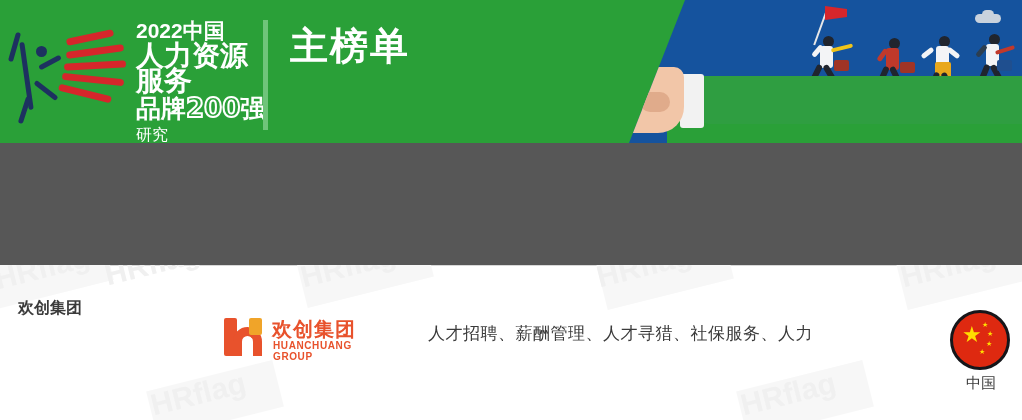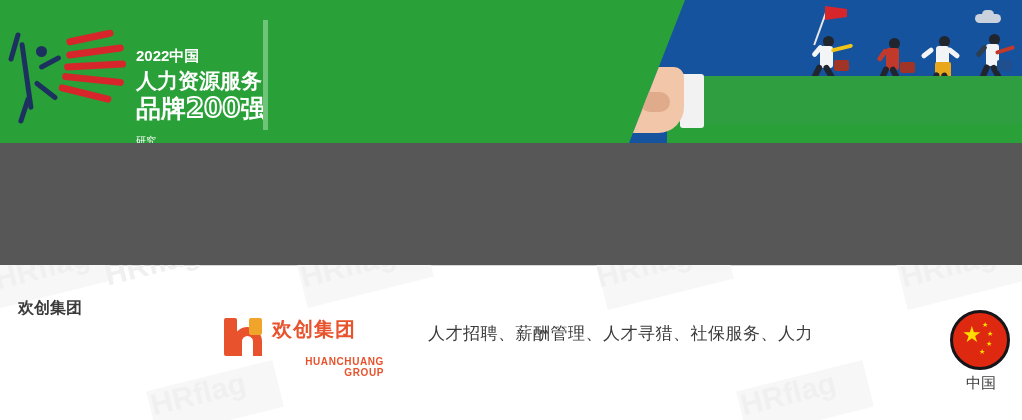--- a/index.html
+++ b/index.html
@@ -69,29 +69,29 @@
   .fig-legL{position:absolute;left:8px;top:82px;width:5px;height:28px;background:#1d3160;border-radius:3px;transform:rotate(18deg);}
   .fig-legR{position:absolute;left:18px;top:74px;width:28px;height:5px;background:#1d3160;border-radius:3px;transform:rotate(38deg);}
   .stripe{position:absolute;height:7px;background:#d6262b;border-radius:4px;}
   .s1{left:52px;top:20px;width:48px;transform:rotate(-12deg);}
   .s2{left:52px;top:34px;width:58px;transform:rotate(-8deg);}
   .s3{left:50px;top:48px;width:62px;transform:rotate(-3deg);}
   .s4{left:48px;top:62px;width:62px;transform:rotate(6deg);}
   .s5{left:44px;top:76px;width:54px;transform:rotate(14deg);}
 
   .award-txt{position:absolute;left:122px;top:4px;width:130px;color:#ffffff;}
-  .aw-l1{font-size:15px;font-weight:700;line-height:25px;letter-spacing:0px;margin-top:25px;}
-  .aw-l2{font-size:21px;font-weight:700;line-height:25px;}
+  .aw-l1{font-size:21px;font-weight:700;line-height:25px;letter-spacing:0px;}
+  .aw-l2{font-size:28px;font-weight:700;line-height:25px;}
   .aw-l3{font-size:25px;font-weight:800;line-height:28px;margin-top:1px;}
   .aw-l3 .num{
     font-family:"DejaVu Sans",sans-serif;
     color:#2aa038;-webkit-text-stroke:2px #ffffff;
     font-size:26px;letter-spacing:0px;
   }
-  .aw-l4{font-size:10px;font-weight:500;line-height:16px;margin-top:11px;}
+  .aw-l4{font-size:16px;font-weight:500;line-height:16px;margin-top:5px;}
 
   .divider{position:absolute;left:263px;top:20px;width:5px;height:110px;background:#6fc47a;}
   .main-title{
     position:absolute;left:290px;top:22px;
     font-size:38px;font-weight:700;color:#ffffff;letter-spacing:2px;
     line-height:48px;
   }
 
   
   .thead{position:absolute;left:0;top:143px;width:1022px;height:122px;background:#575757;}
@@ -122,21 +122,21 @@
   .mark .arch{
     position:absolute;left:9px;top:9px;width:29px;height:29px;
     border:9px solid #e8522c;border-bottom:none;
     border-radius:15px 15px 0 0;box-sizing:border-box;
   }
   .mark .sq{position:absolute;left:25px;top:0;width:13px;height:17px;background:#f0a429;border-radius:2px;}
   .logo-cn{
     position:absolute;left:48px;top:0;font-size:20px;font-weight:700;color:#e8522c;letter-spacing:1px;
   }
   .logo-en{
-    position:absolute;left:49px;top:40px;font-size:10px;font-weight:700;color:#e8522c;letter-spacing:0.6px;text-align:right;
+    position:absolute;left:49px;top:24px;font-size:10px;font-weight:700;color:#e8522c;letter-spacing:0.6px;
   }
 
   .cell-biz{
     position:absolute;left:428px;top:315px;width:500px;
     font-size:17px;color:#3b3b3b;line-height:37px;letter-spacing:0.5px;
   }
 
   .cell-country{position:absolute;left:950px;top:310px;width:62px;text-align:center;}
   .flag{
     width:60px;height:60px;border-radius:50%;background:#de2910;
@@ -226,20 +226,21 @@
       </div>
       <div class="award-txt">
         <div class="aw-l1">2022中国</div>
         <div class="aw-l2">人力资源服务</div>
         <div class="aw-l3"><span>品牌</span><span class="num">200</span><span>强</span></div>
         <div class="aw-l4">研究</div>
       </div>
     </div>
 
     <div class="divider"></div>
+    <div class="main-title">主榜单</div>
   </div>
 
   <div class="thead">
     <div class="col th-company">公司</div>
     <div class="col th-logo">标识</div>
     <div class="col th-biz">人力资源主营业务</div>
     <div class="col th-country">国家</div>
   </div>
 
   <div class="row">

